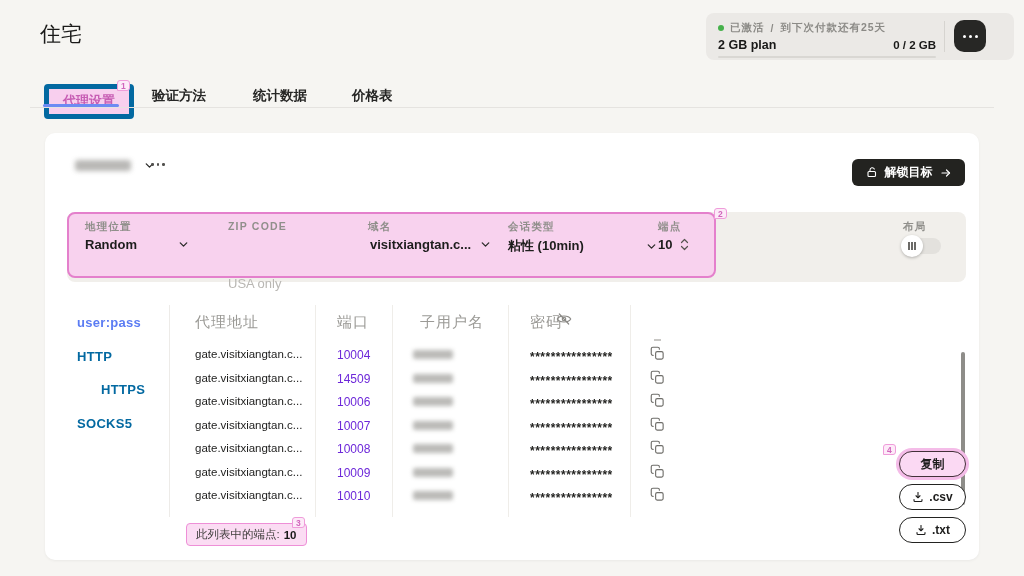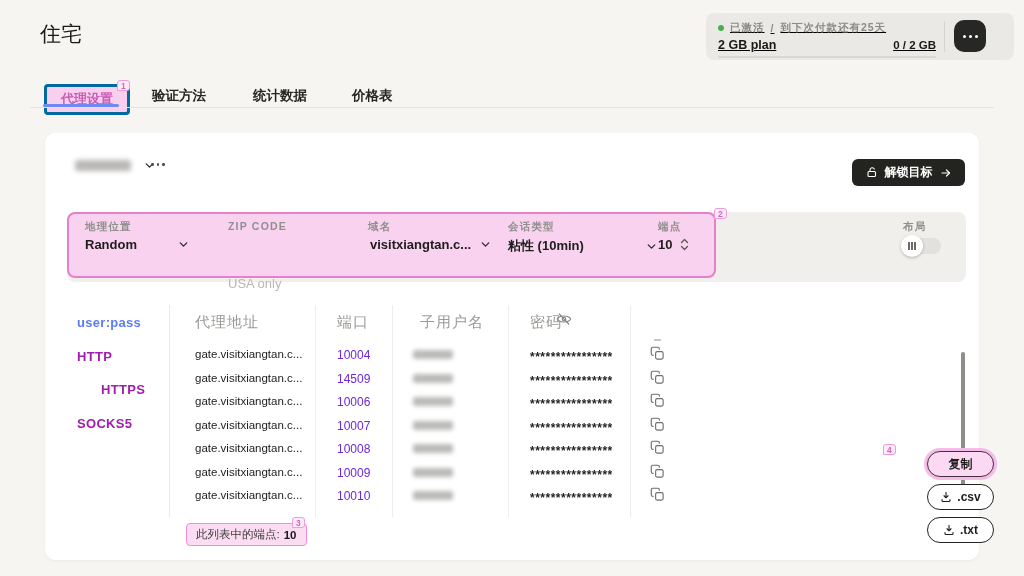--- a/index.html
+++ b/index.html
@@ -4,35 +4,35 @@
 <style>
   * { margin:0; padding:0; box-sizing:border-box; }
   html,body { width:1024px; height:576px; }
   body { font-family:"Liberation Sans", sans-serif; background:#f6f5f2; overflow:hidden; }
   .page { position:relative; width:1024px; height:576px; background:#f6f5f2; }
 
   
   .page-title { position:absolute; left:40px; top:20px; font-size:21px; font-weight:400; color:#1a1a19; }
 
   .status-card { position:absolute; left:706px; top:13px; width:308px; height:47px; background:#ebe9e6; border-radius:8px; display:flex; align-items:stretch; }
-  .status-left { position:relative; width:238px; padding:8px 0 0 12px;text-decoration:underline; }
+  .status-left { position:relative; width:238px; padding:8px 0 0 12px; }
   .status-row1 { display:flex; align-items:center; gap:6px; font-size:10.5px; color:#8b8a86; letter-spacing:1px; font-weight:600; }
   .status-dot { width:6px; height:6px; border-radius:50%; background:#46b14b; flex:0 0 auto; }
   .status-row2 { display:flex; justify-content:space-between; align-items:baseline; margin-top:3px; width:218px; }
   .plan-name { font-size:12.5px; font-weight:700; color:#191918; }
   .plan-usage { font-size:11.5px; font-weight:700; color:#191918; }
   .plan-track { width:218px; height:2px; background:#d9d7d3; margin-top:4px; border-radius:1px; }
   .status-divider { width:1px; background:#d6d4d0; margin:8px 0; }
   .menu-btn { width:32px; height:32px; margin:7px 8px 0 9px; background:#272725; border-radius:10px; display:flex; align-items:center; justify-content:center; gap:3px; cursor:pointer; }
   .menu-btn i { width:3px; height:3px; border-radius:50%; background:#fff; }
 
   
   .tabs-line { position:absolute; left:30px; top:107px; width:964px; height:1px; background:#e5e3e0; }
   .tab { position:absolute; top:87px; font-size:13.5px; font-weight:600; color:#262625; cursor:pointer; }
-  .tab-active-pill { position:absolute; left:44px; top:84px; padding:3px 14px 4px; background:#f8cfee; border:3px solid #0369a1; border-radius:4px; font-size:13px; font-weight:600; color:#c75eb4; cursor:pointer; }
+  .tab-active-pill { position:absolute; left:44px; top:84px; padding:3px 14px 4px; background:#f8cfee; border:5px solid #0369a1; border-radius:4px; font-size:13px; font-weight:600; color:#c75eb4; cursor:pointer; }
   .tab-underline { position:absolute; left:43px; top:104px; width:76px; height:3px; background:#6d8bf3; border-radius:2px; }
 
   
   .num-badge { position:absolute; font-size:8.5px; font-weight:700; color:#d066bb; background:#fdeaf8; border:1px solid #ef9cda; border-radius:3px 3px 3px 0; padding:0 3px; height:11px; line-height:10px; z-index:5; }
 
   
   .card { position:absolute; left:45px; top:133px; width:934px; height:427px; background:#ffffff; border-radius:10px; box-shadow:0 1px 3px rgba(0,0,0,0.05); }
 
   .acct-select { position:absolute; left:30px; top:26px; display:flex; align-items:center; gap:12px; cursor:pointer; }
   .blur-pill { width:56px; height:11px; border-radius:3px; background:#a7a6a3; filter:blur(2.5px); opacity:.8; }
@@ -48,21 +48,21 @@
   .f-value { position:absolute; top:104px; font-size:13px; font-weight:600; color:#1d1d1c; display:flex; align-items:center; gap:8px; cursor:pointer; white-space:nowrap; }
   .f-placeholder { color:#b9b7b3; font-weight:400; cursor:text; }
   .chev { width:13px; height:13px; flex:0 0 auto; }
   .stepper { display:flex; flex-direction:column; gap:1px; }
 
   .toggle { position:absolute; left:858px; top:105px; width:38px; height:16px; background:#e3e1dd; border-radius:9px; cursor:pointer; }
   .toggle-knob { position:absolute; left:-2px; top:-3px; width:22px; height:22px; background:#fff; border-radius:50%; box-shadow:0 1px 3px rgba(0,0,0,0.25); display:flex; align-items:center; justify-content:center; gap:1.5px; }
   .toggle-knob i { width:1.5px; height:8px; background:#6b6a67; }
 
   
-  .proto { position:absolute; left:32px; font-size:13px; font-weight:600; color:#a21caf; letter-spacing:.3px; cursor:pointer; }
+  .proto { position:absolute; left:32px; font-size:13px; font-weight:600; color:#0369a1; letter-spacing:.3px; cursor:pointer; }
   .proto.active { color:#5b7cf3; }
   .v-divider { position:absolute; left:124px; top:172px; width:1px; height:212px; background:#edebe8; }
 
   
   .t-header { position:absolute; top:180px; font-size:15px; color:#9b9a96; letter-spacing:1px; }
   .col-div { position:absolute; top:172px; width:1px; height:212px; background:#efede9; }
   .eye-btn { position:absolute; left:510px; top:178px; width:18px; height:16px; cursor:pointer; }
   .part-dash { position:absolute; left:609px; top:206px; width:7px; height:2px; background:#c8c7c4; }
 
   .rows { position:absolute; left:0; top:211px; width:920px; }
@@ -72,21 +72,21 @@
   .c-user { position:absolute; left:368px; top:6px; width:40px; height:9px; border-radius:2px; background:#9e9d99; filter:blur(2px); opacity:.7; }
   .c-pass { position:absolute; left:485px; top:6px; font-size:12px; font-weight:700; color:#242422; letter-spacing:.5px; }
   .c-copy { position:absolute; left:605px; top:2px; width:15px; height:15px; cursor:pointer; }
 
   .scrollbar { position:absolute; left:916px; top:219px; width:4px; height:153px; background:#8e8d89; border-radius:2px; cursor:pointer; }
 
   
   .endpoints-pill { position:absolute; left:141px; top:390px; height:23px; padding:0 9px; display:flex; align-items:center; gap:4px; background:#fbdcf3; border:1.5px solid #ee8fd7; border-radius:4px; font-size:11.5px; color:#3c3b39; }
   .endpoints-pill b { font-weight:700; color:#191918; }
 
-  .action-btn { position:absolute; left:854px; width:67px; height:26px; border-radius:13px; display:flex; align-items:center; justify-content:center; gap:5px; font-size:12px; font-weight:700; color:#1d1d1c; background:#fff; border:1.5px solid #232321; font-family:inherit; cursor:pointer;margin-left:28px; }
+  .action-btn { position:absolute; left:854px; width:67px; height:26px; border-radius:13px; display:flex; align-items:center; justify-content:center; gap:5px; font-size:12px; font-weight:700; color:#1d1d1c; background:#fff; border:1.5px solid #232321; font-family:inherit; cursor:pointer; }
   .copy-btn { top:318px; background:#fbd9f3; border:1.5px solid #433039; box-shadow:0 0 0 3px #f4bce8; }
   .csv-btn { top:351px; }
   .txt-btn { top:384px; }
 </style>
 </head>
 <body>
 
 <div class="page">
 
   <div class="page-title">住宅</div>

